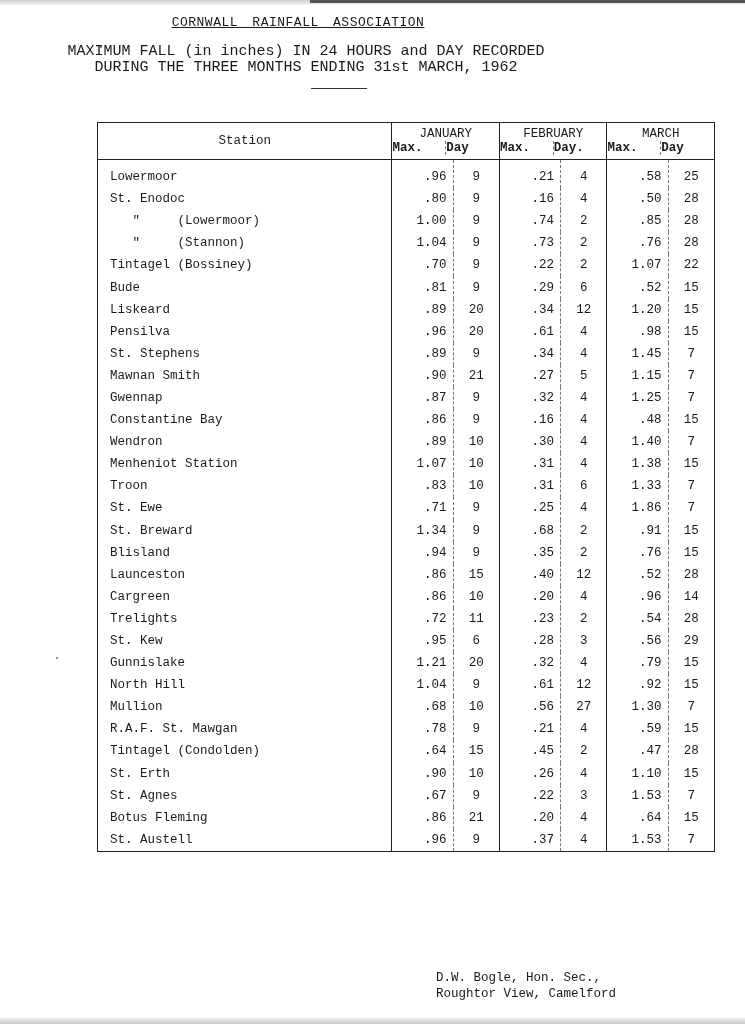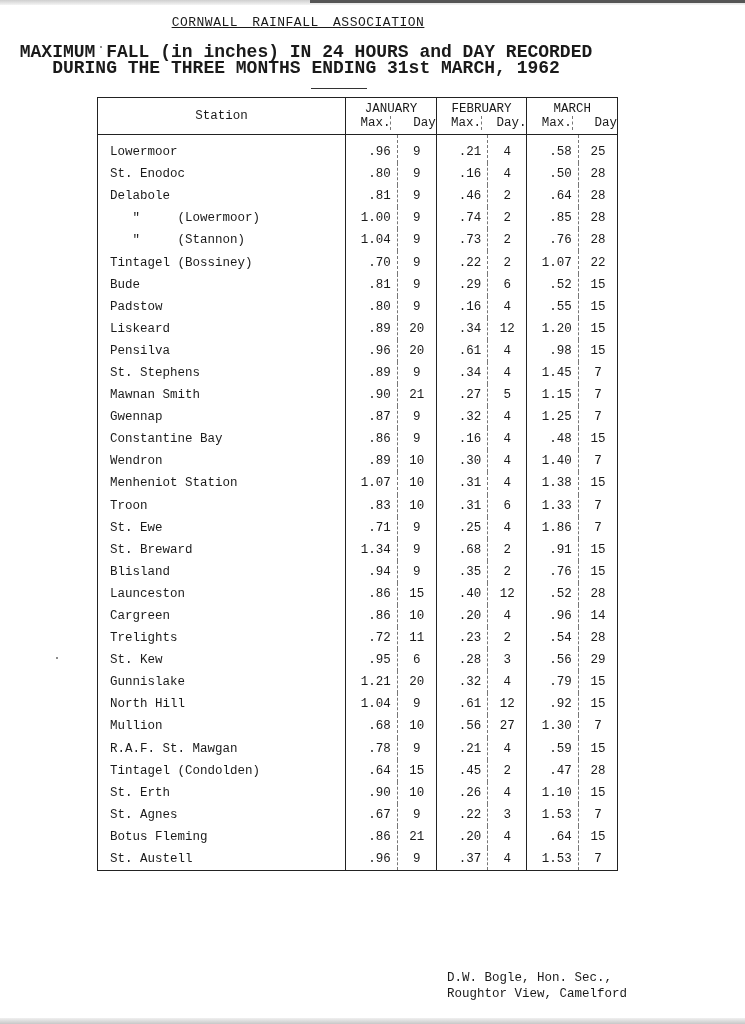--- a/index.html
+++ b/index.html
@@ -22,54 +22,54 @@
     position: absolute; left: 0; bottom: 0; width: 745px; height: 6px;
     background: linear-gradient(#f0f0f0, #c8c8c8);
   }
   .title {
     position: absolute; left: 0; width: 596px; top: 15px;
     text-align: center; font-size: 13px; letter-spacing: 0.5px;
   }
   .title span { text-decoration: underline; word-spacing: 6px; }
   .subtitle {
     position: absolute; left: 0; width: 612px; top: 44px;
-    text-align: center; font-size: 18px; line-height: 16px; font-weight: bold;
+    text-align: center; font-size: 15px; line-height: 16px;
   }
   .rule {
     position: absolute; left: 311px; top: 88px; width: 56px; height: 1px;
     background: #333;
   }
   table.rain {
-    position: absolute; left: 97px; top: 97px; width: 521px;
+    position: absolute; left: 97px; top: 122px; width: 618px;
     border-collapse: collapse;
     font-size: 12.5px;
   }
   table.rain th, table.rain td {
     padding: 0; font-weight: normal;
   }
   .outer { border: 1.5px solid #222; }
   thead th { border-bottom: 1.5px solid #222; height: 36px; vertical-align: middle; }
   th.station-h { width: 240px; text-align: center; border-right: 1.5px solid #222; }
   th.month-h { text-align: center; border-right: 1.5px solid #222; line-height: 14px; padding-top: 2px; }
   th.month-h:last-child { border-right: none; }
   .subh { display: flex; }
-  .subh span { flex: 1; text-align: right; }
+  .subh span { flex: 1; text-align: left; font-weight: bold; }
   .subh span:first-child { border-right: 1px dashed #777; }
   col.c-station { width: 240px; }
   col.c-max { width: 50px; }
   col.c-day { width: 38px; }
   tbody td { height: 22.1px; vertical-align: middle; }
   tbody tr:first-child td { padding-top: 6px; }
   tbody tr:last-child td { }
   td.st { padding-left: 12px !important; white-space: pre; border-right: 1.5px solid #222; }
   td.mx { text-align: right; padding-right: 6px !important; border-right: 1px dashed #777; }
   td.dy { text-align: center; border-right: 1.5px solid #222; }
   td.dy.last { border-right: none; }
   .signature {
-    position: absolute; left: 447px; top: 970px; font-size: 12.5px; line-height: 16px;
+    position: absolute; left: 436px; top: 970px; font-size: 12.5px; line-height: 16px;
   }
   .speck { position: absolute; width: 2px; height: 2px; background: #666; border-radius: 1px; }
 </style>
 </head>
 <body>
 
 <div class="top-edge"></div>
 <div class="top-edge-dark"></div>
 
 <div class="title"><span>CORNWALL RAINFALL ASSOCIATION</span></div>
@@ -130,29 +130,20 @@
       <tr>
         <td class="st">St. Enodoc</td>
         <td class="mx">.80</td>
         <td class="dy">9</td>
         <td class="mx">.16</td>
         <td class="dy">4</td>
         <td class="mx">.50</td>
         <td class="dy last">28</td>
       </tr>
       <tr>
-        <td class="st">Delabole</td>
-        <td class="mx">.81</td>
-        <td class="dy">9</td>
-        <td class="mx">.46</td>
-        <td class="dy">2</td>
-        <td class="mx">.64</td>
-        <td class="dy last">28</td>
-      </tr>
-      <tr>
         <td class="st">   "     (Lowermoor)</td>
         <td class="mx">1.00</td>
         <td class="dy">9</td>
         <td class="mx">.74</td>
         <td class="dy">2</td>
         <td class="mx">.85</td>
         <td class="dy last">28</td>
       </tr>
       <tr>
         <td class="st">   "     (Stannon)</td>
@@ -172,29 +163,20 @@
         <td class="mx">1.07</td>
         <td class="dy last">22</td>
       </tr>
       <tr>
         <td class="st">Bude</td>
         <td class="mx">.81</td>
         <td class="dy">9</td>
         <td class="mx">.29</td>
         <td class="dy">6</td>
         <td class="mx">.52</td>
-        <td class="dy last">15</td>
-      </tr>
-      <tr>
-        <td class="st">Padstow</td>
-        <td class="mx">.80</td>
-        <td class="dy">9</td>
-        <td class="mx">.16</td>
-        <td class="dy">4</td>
-        <td class="mx">.55</td>
         <td class="dy last">15</td>
       </tr>
       <tr>
         <td class="st">Liskeard</td>
         <td class="mx">.89</td>
         <td class="dy">20</td>
         <td class="mx">.34</td>
         <td class="dy">12</td>
         <td class="mx">1.20</td>
         <td class="dy last">15</td>

